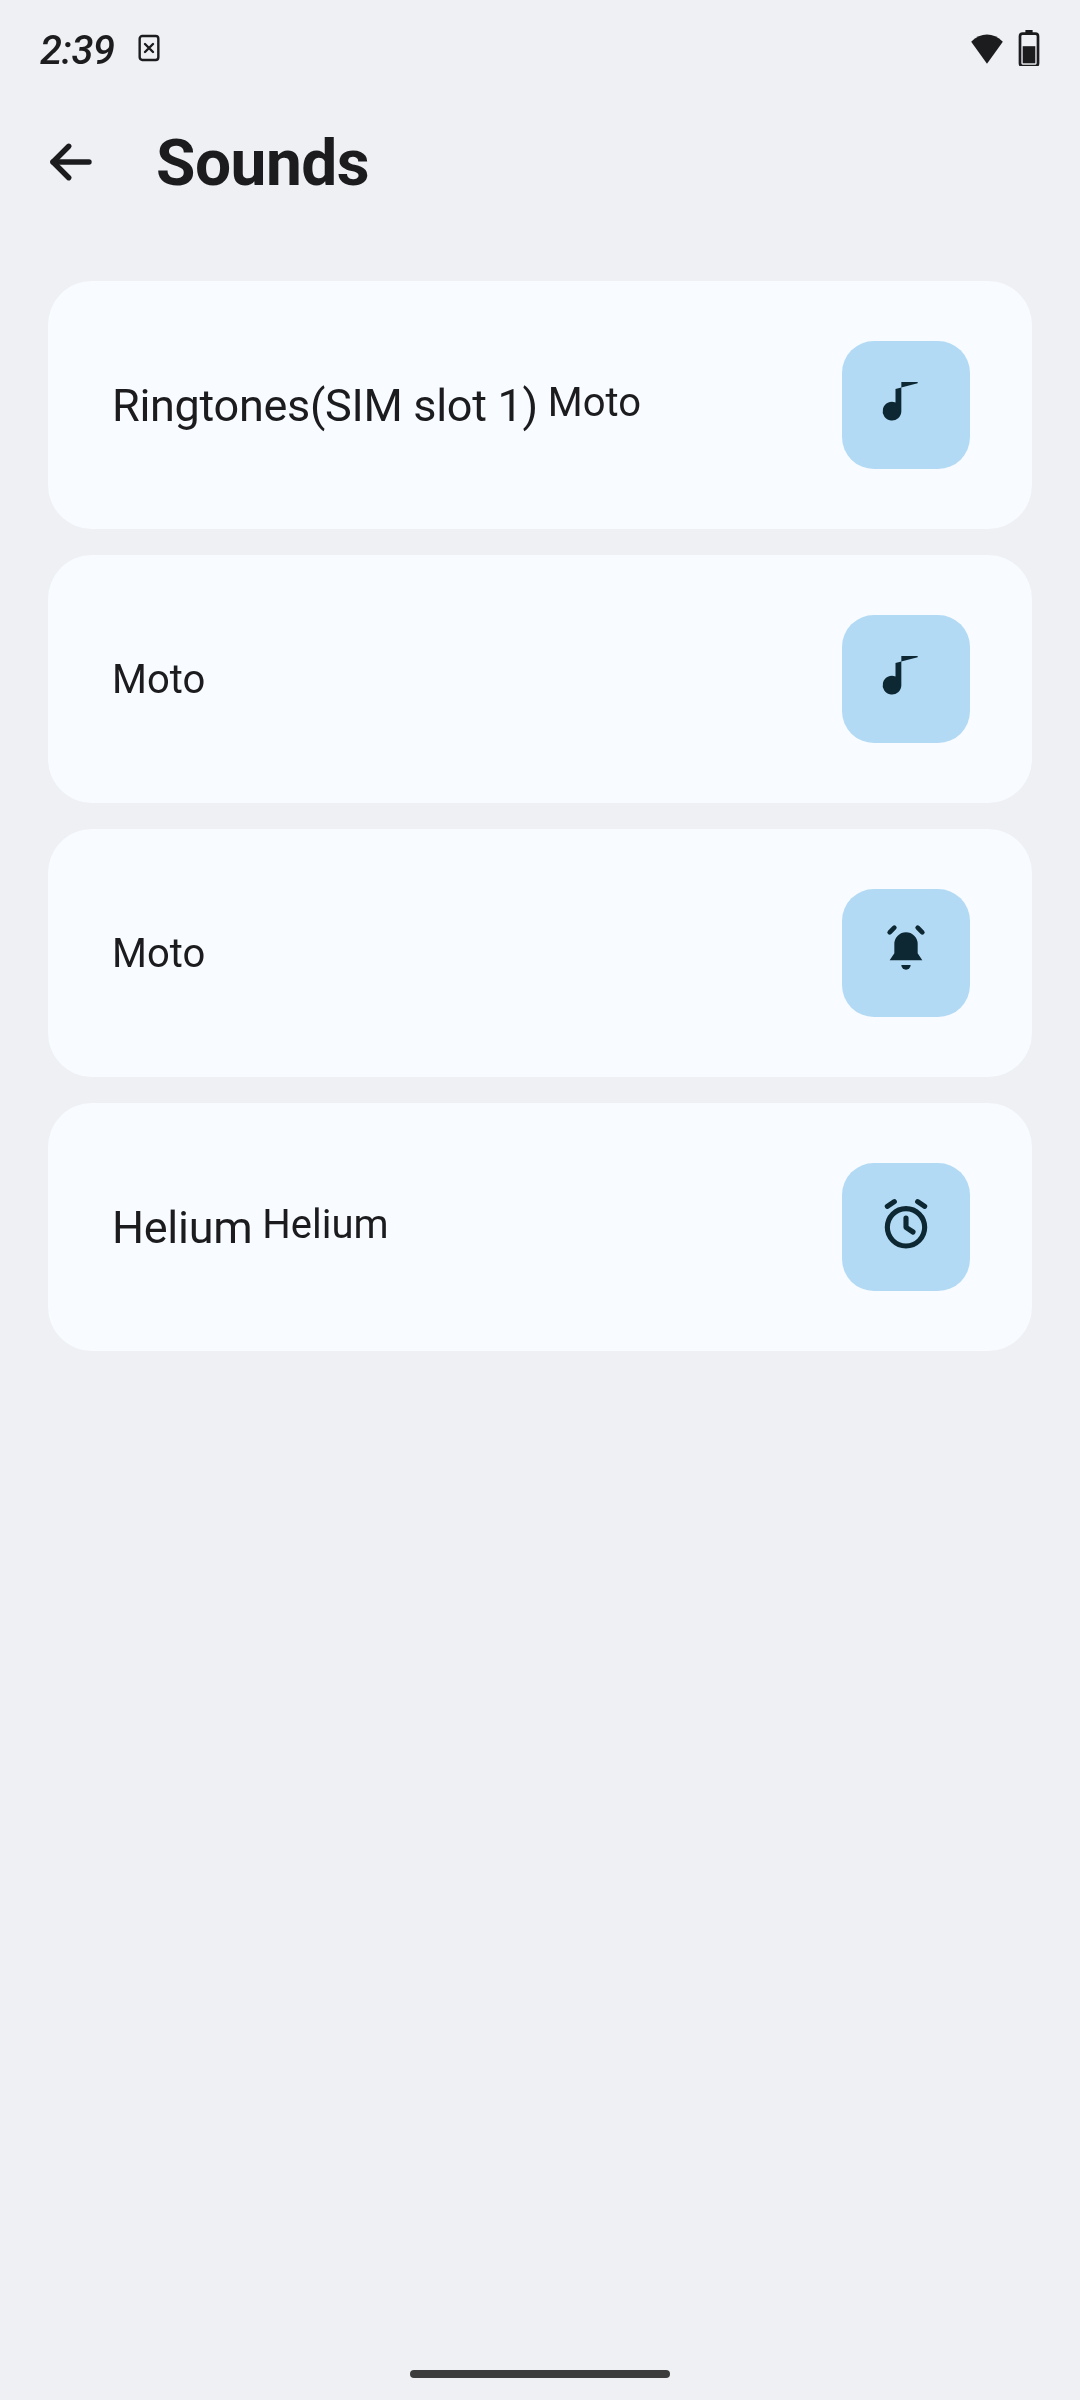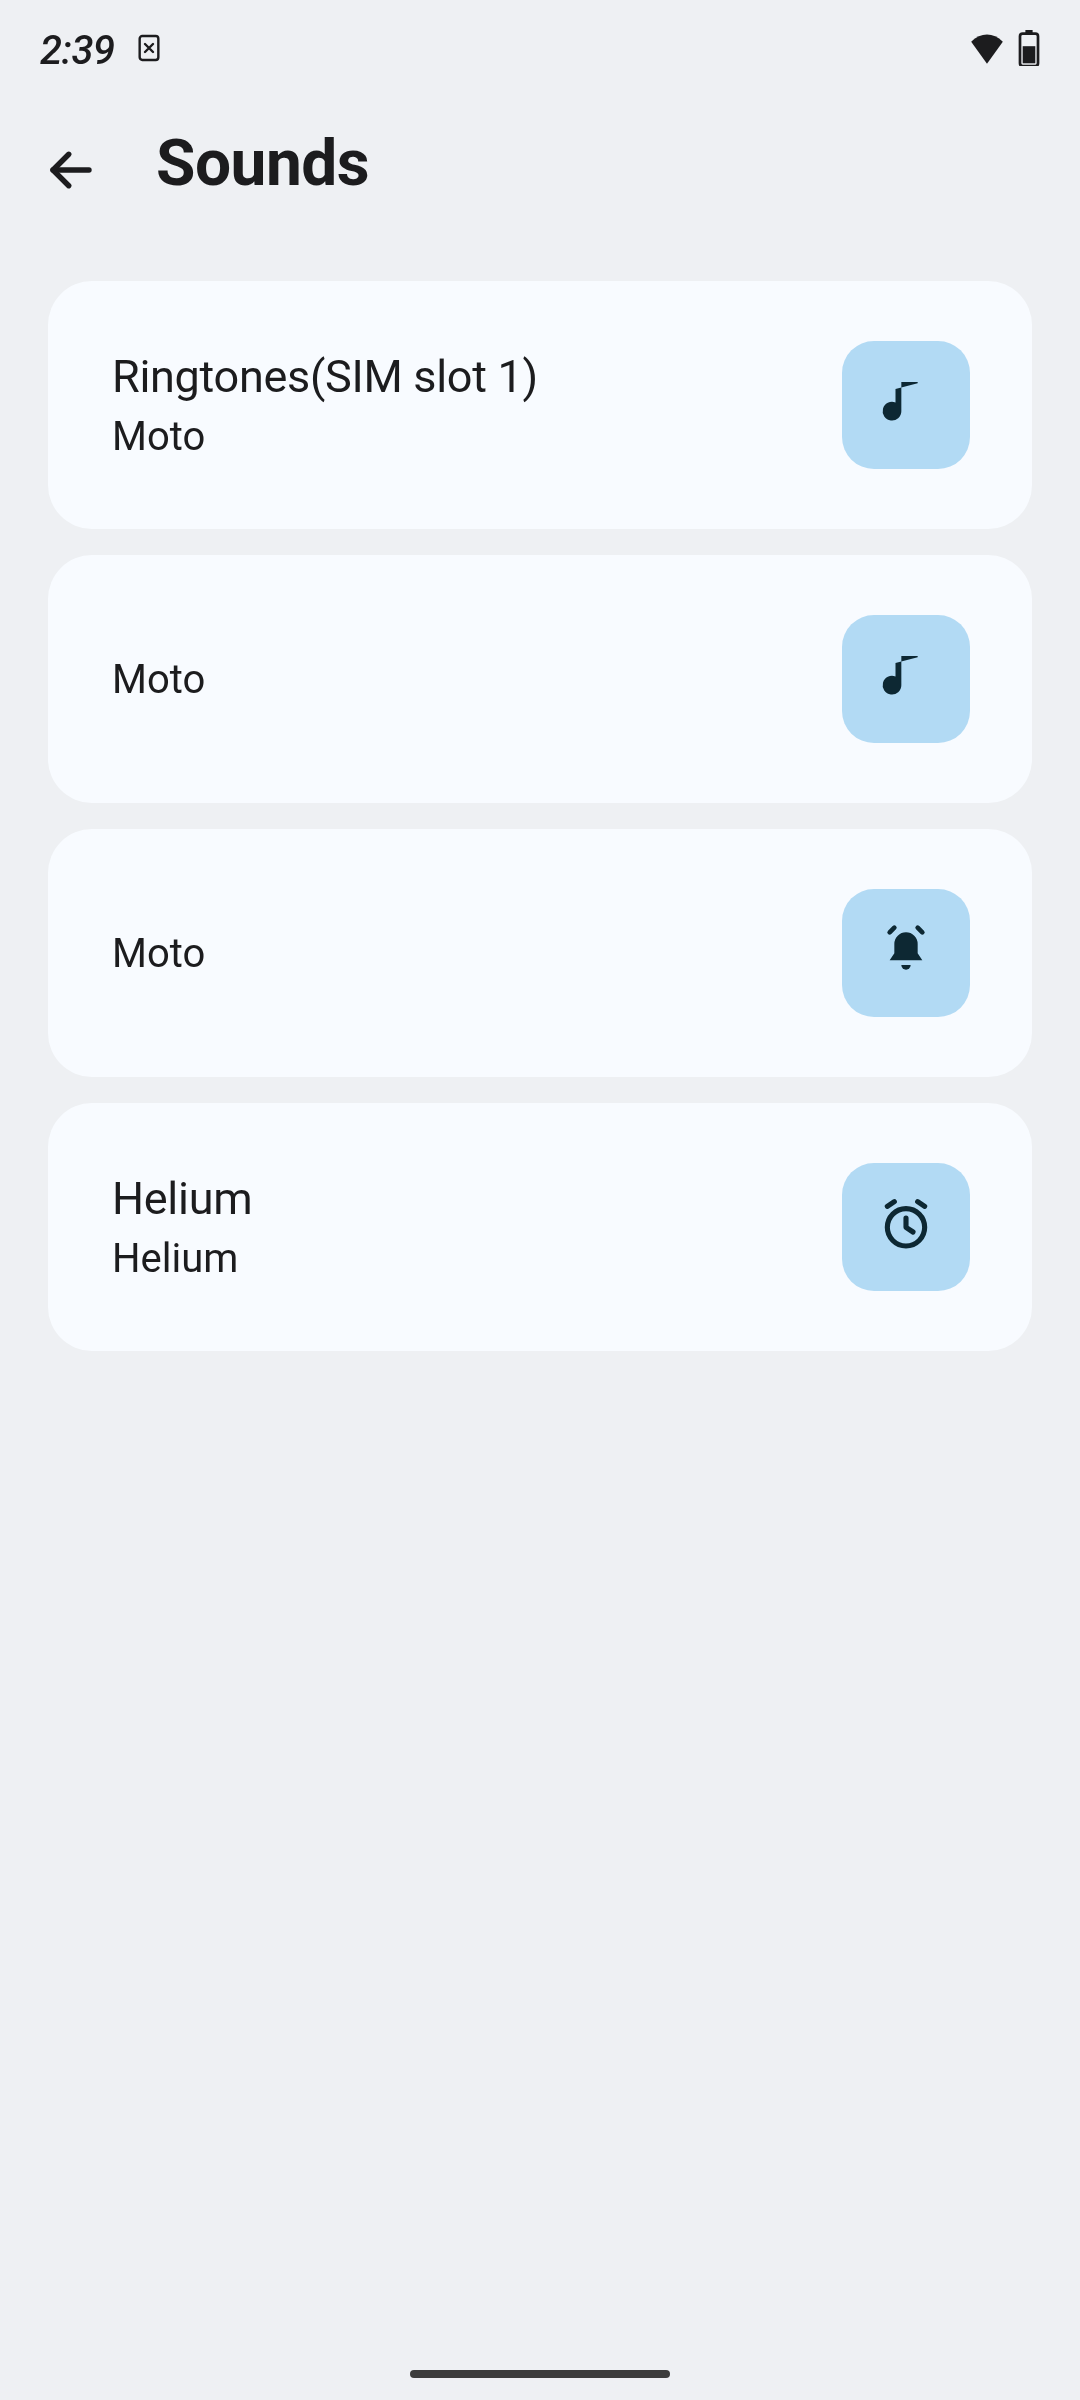--- a/index.html
+++ b/index.html
@@ -34,21 +34,21 @@
       color: #1c1c1e;
       letter-spacing: -0.5px;
     }
     .statusbar-right {
       display: flex;
       align-items: center;
       gap: 12px;
     }
     .header {
       display: flex;
-      align-items: flex-end;
+      align-items: center;
       gap: 58px;
       padding: 26px 44px 80px 44px;
     }
     .page-title {
       font-size: 64px;
       font-weight: 700;
       color: #1c1c1e;
       letter-spacing: -0.5px;
     }
     .content {
@@ -60,21 +60,21 @@
     .card {
       background: #f8fbff;
       border-radius: 44px;
       padding: 60px 62px 60px 64px;
       display: flex;
       align-items: center;
       justify-content: space-between;
     }
     .card-texts {
       display: flex;
-      flex-direction: column;
+      flex-direction: row;
       gap: 10px;
     }
     .card-title {
       font-size: 45px;
       font-weight: 400;
       color: #1c1c1e;
       letter-spacing: -0.3px;
     }
     .card-subtitle {
       font-size: 40px;

